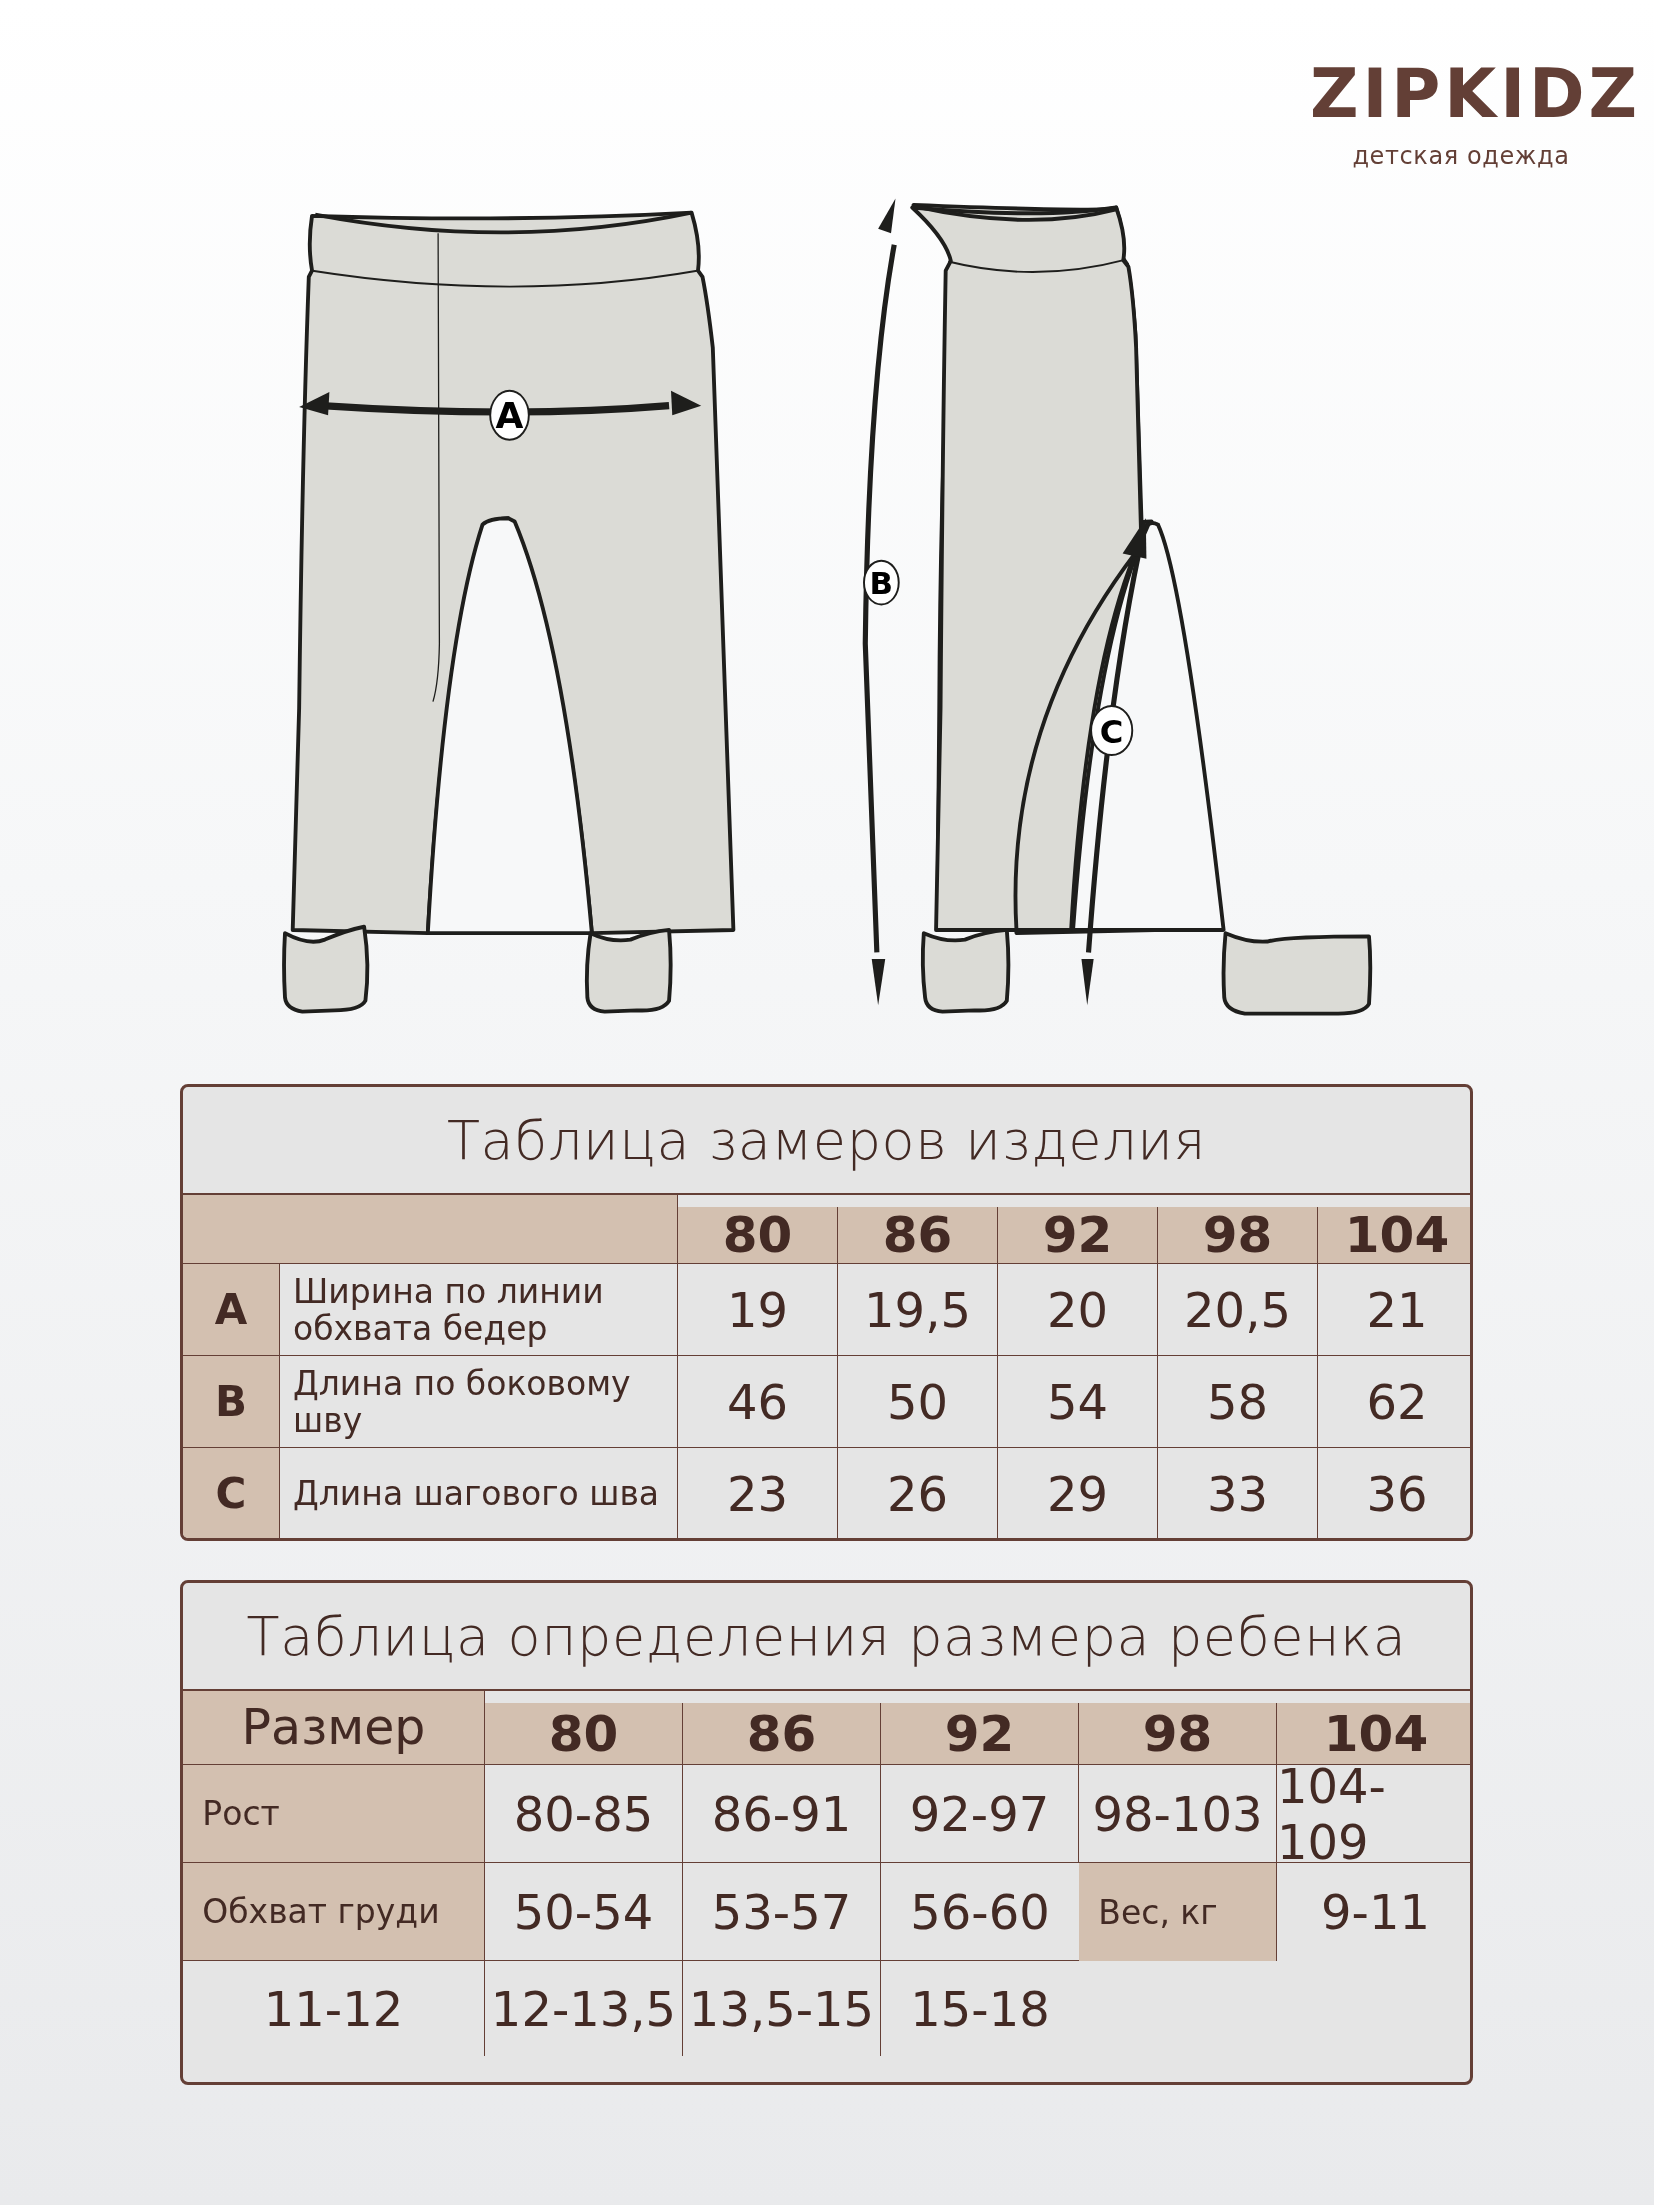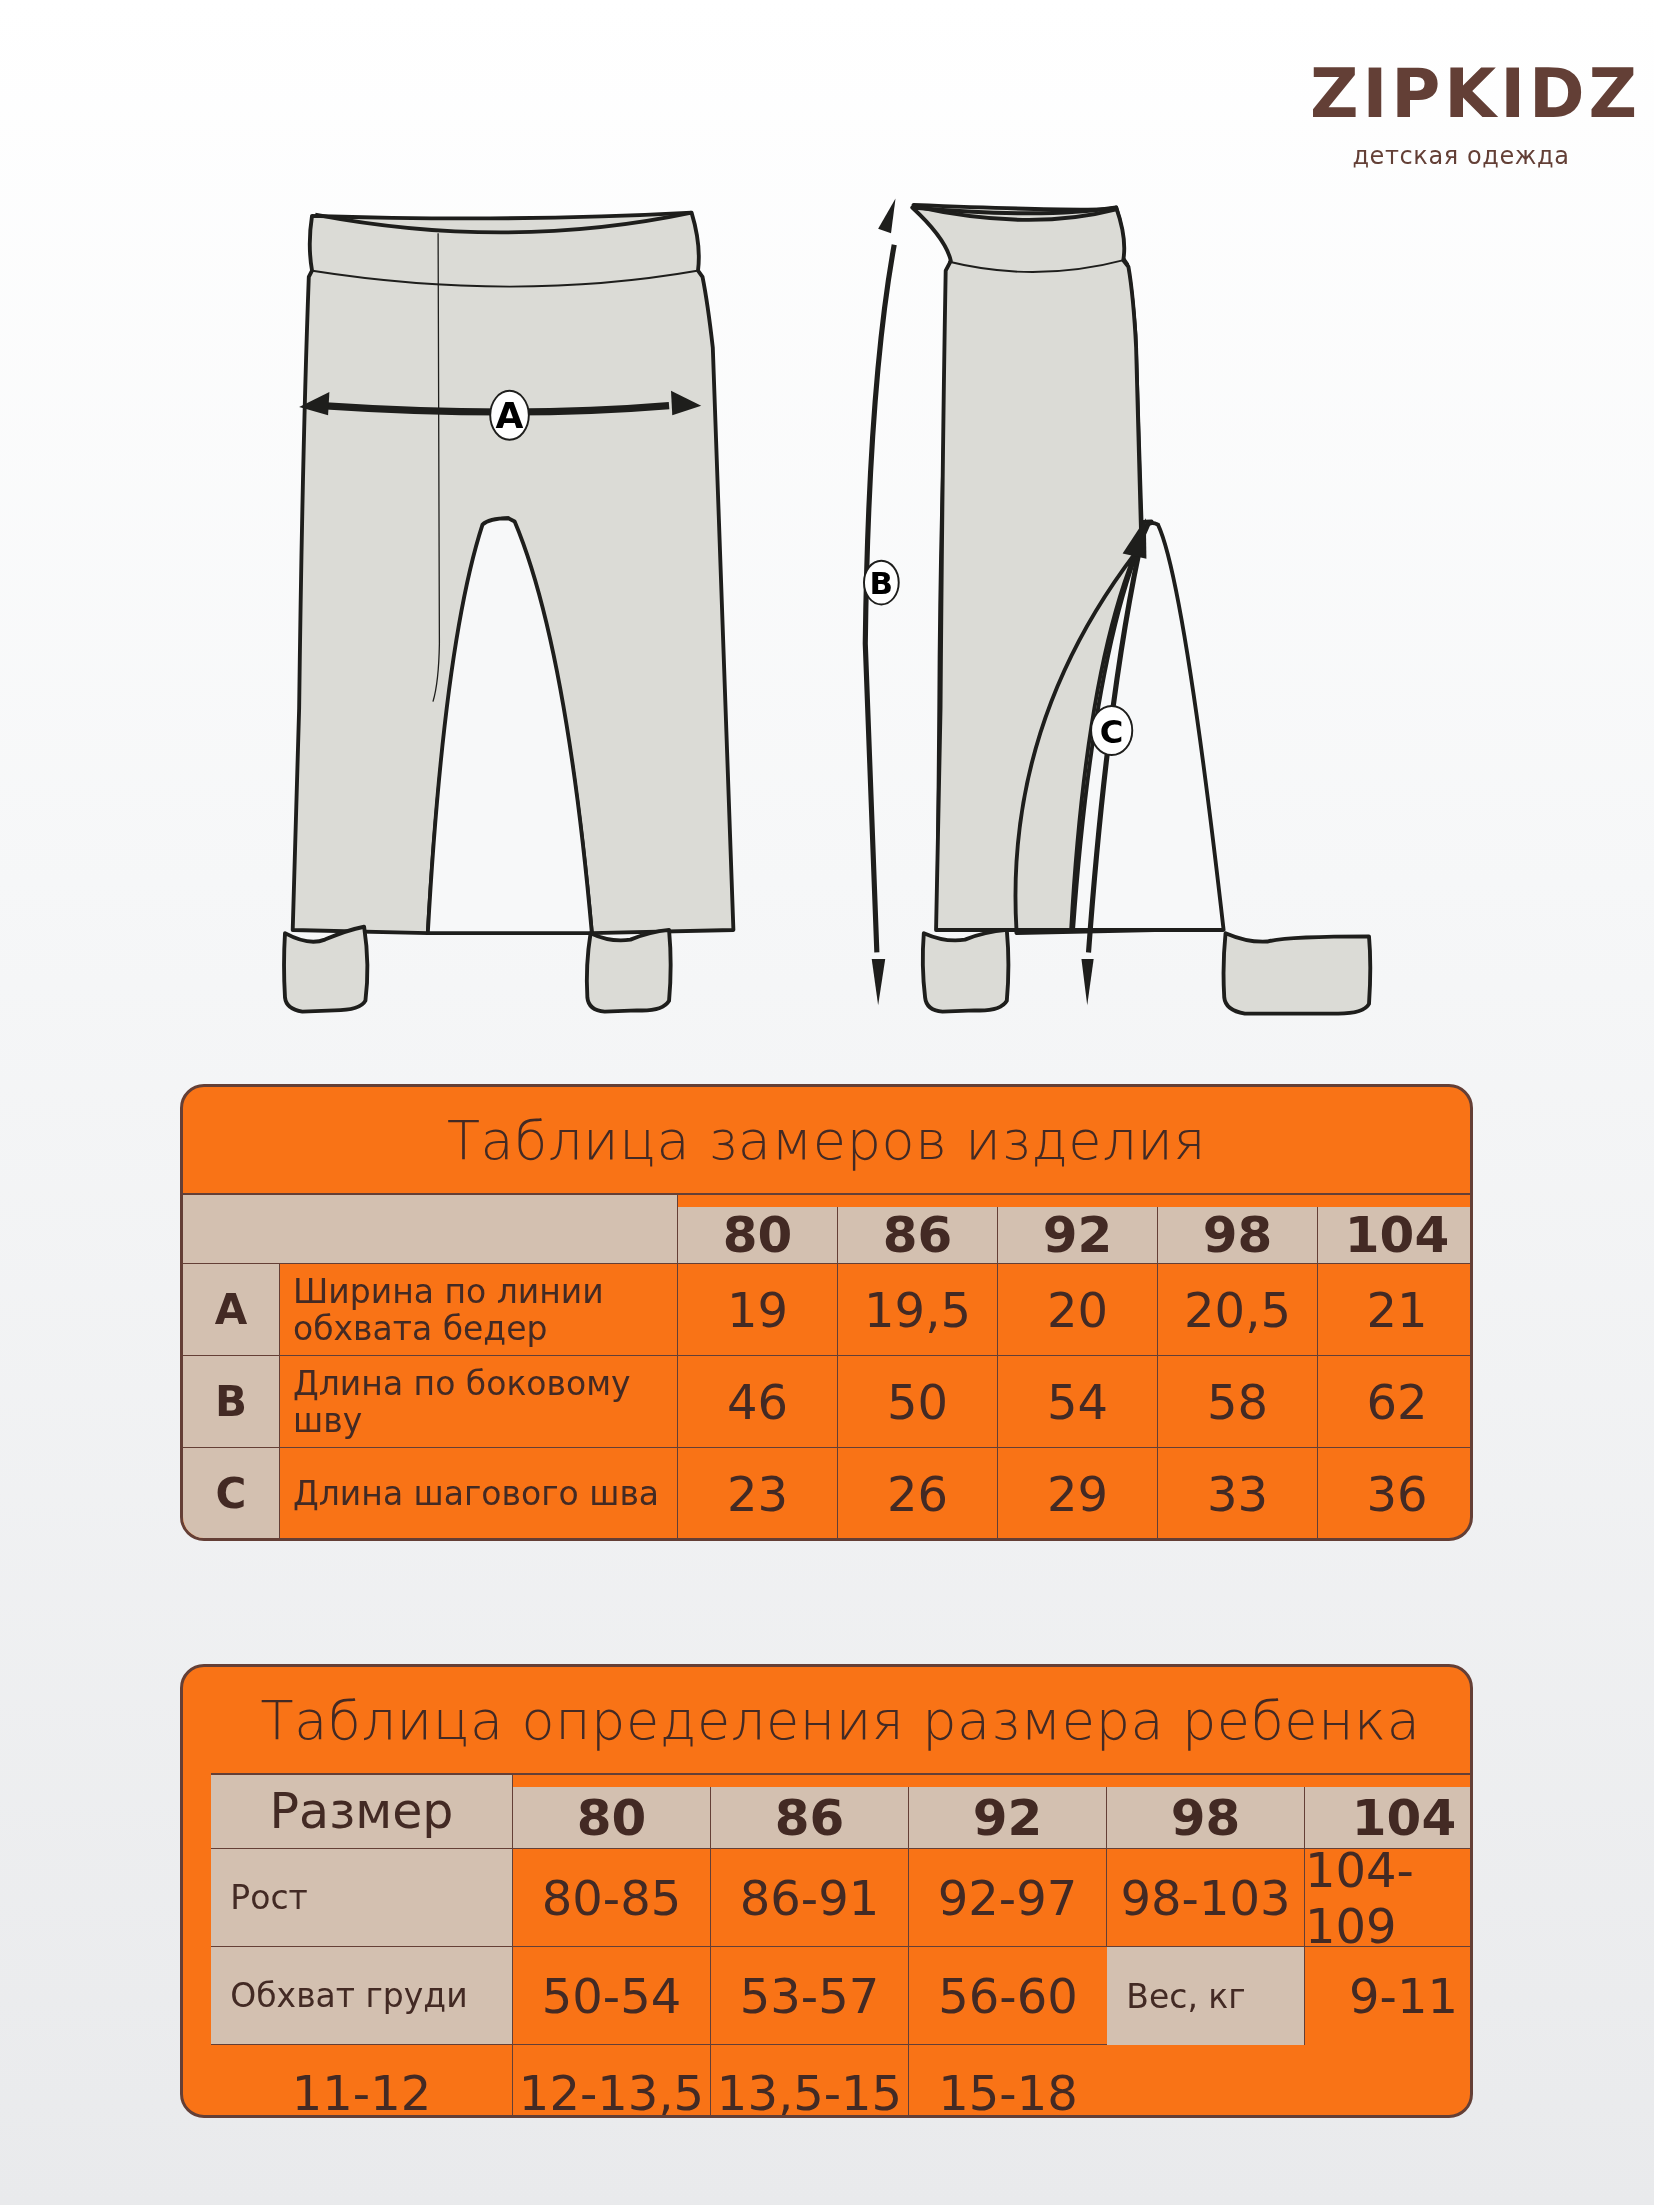--- a/index.html
+++ b/index.html
@@ -10,22 +10,22 @@
     color:#432a24;
   }
   .logo { position:absolute; left:1310px; top:61px; width:302px; text-align:center; }
   .logo-word {
     font-family:"DejaVu Sans", sans-serif; font-weight:bold; font-size:67px;
     letter-spacing:3.9px; color:#633f36; line-height:1; display:block;
   }
   .logo-sub { font-size:24px; color:#633f36; display:block; margin-top:14px; letter-spacing:0.6px; }
   .illus { position:absolute; left:0; top:0; }
   .tbl {
-    position:absolute; left:180px; width:1293px; background:#f97316;
-    border:3.2px solid #643f36; border-radius:24px; overflow:hidden; box-sizing:border-box;
+    position:absolute; left:180px; width:1293px; background:#e5e5e5;
+    border:3.2px solid #643f36; border-radius:8px; overflow:hidden; box-sizing:border-box;
   }
   .tbl-title {
     height:106px; display:flex; align-items:center; justify-content:center;
     font-family:"DejaVu Sans", sans-serif; font-weight:200; font-size:54px; color:#432a24;
     border-bottom:2.6px solid #643f36; letter-spacing:0.6px;
   }
   .grid { display:grid; }
   .cell {
     display:flex; align-items:center; justify-content:center; box-sizing:border-box;
     border-right:1.9px solid #643f36; border-bottom:1.9px solid #643f36;
@@ -34,21 +34,21 @@
   .cell.last-col { border-right:none; }
   .cell.last-row { border-bottom:none; }
   .beige { background:#d3c0b0; }
   .hdr { font-weight:bold; font-size:50px;margin-top:12px; }
   .letter { font-weight:bold; font-size:42px; }
   .desc { justify-content:flex-start; padding-left:13px; font-size:33px; line-height:37px; text-align:left; }
   .rowlabel { justify-content:flex-start; padding-left:19.3px; font-size:33px; }
   .size-label { font-size:49px; }
   #t1 { top:1084px; height:457px; }
   #t1 .grid { grid-template-columns:97px 398px 160px 160px 160px 160px 158px; grid-template-rows:69px 92px 92px 91px; }
-  #t2 { top:1664px; height:454px;padding-left:28px; }
+  #t2 { top:1580px; height:505px; }
   #t2 .grid { grid-template-columns:302px 198px 198px 198px 198px 198px; grid-template-rows:74px 98px 98px 95px; }
 </style>
 </head>
 <body>
 
 <div class="logo">
   <span class="logo-word">ZIPKIDZ</span>
   <span class="logo-sub">детская одежда</span>
 </div>
 

